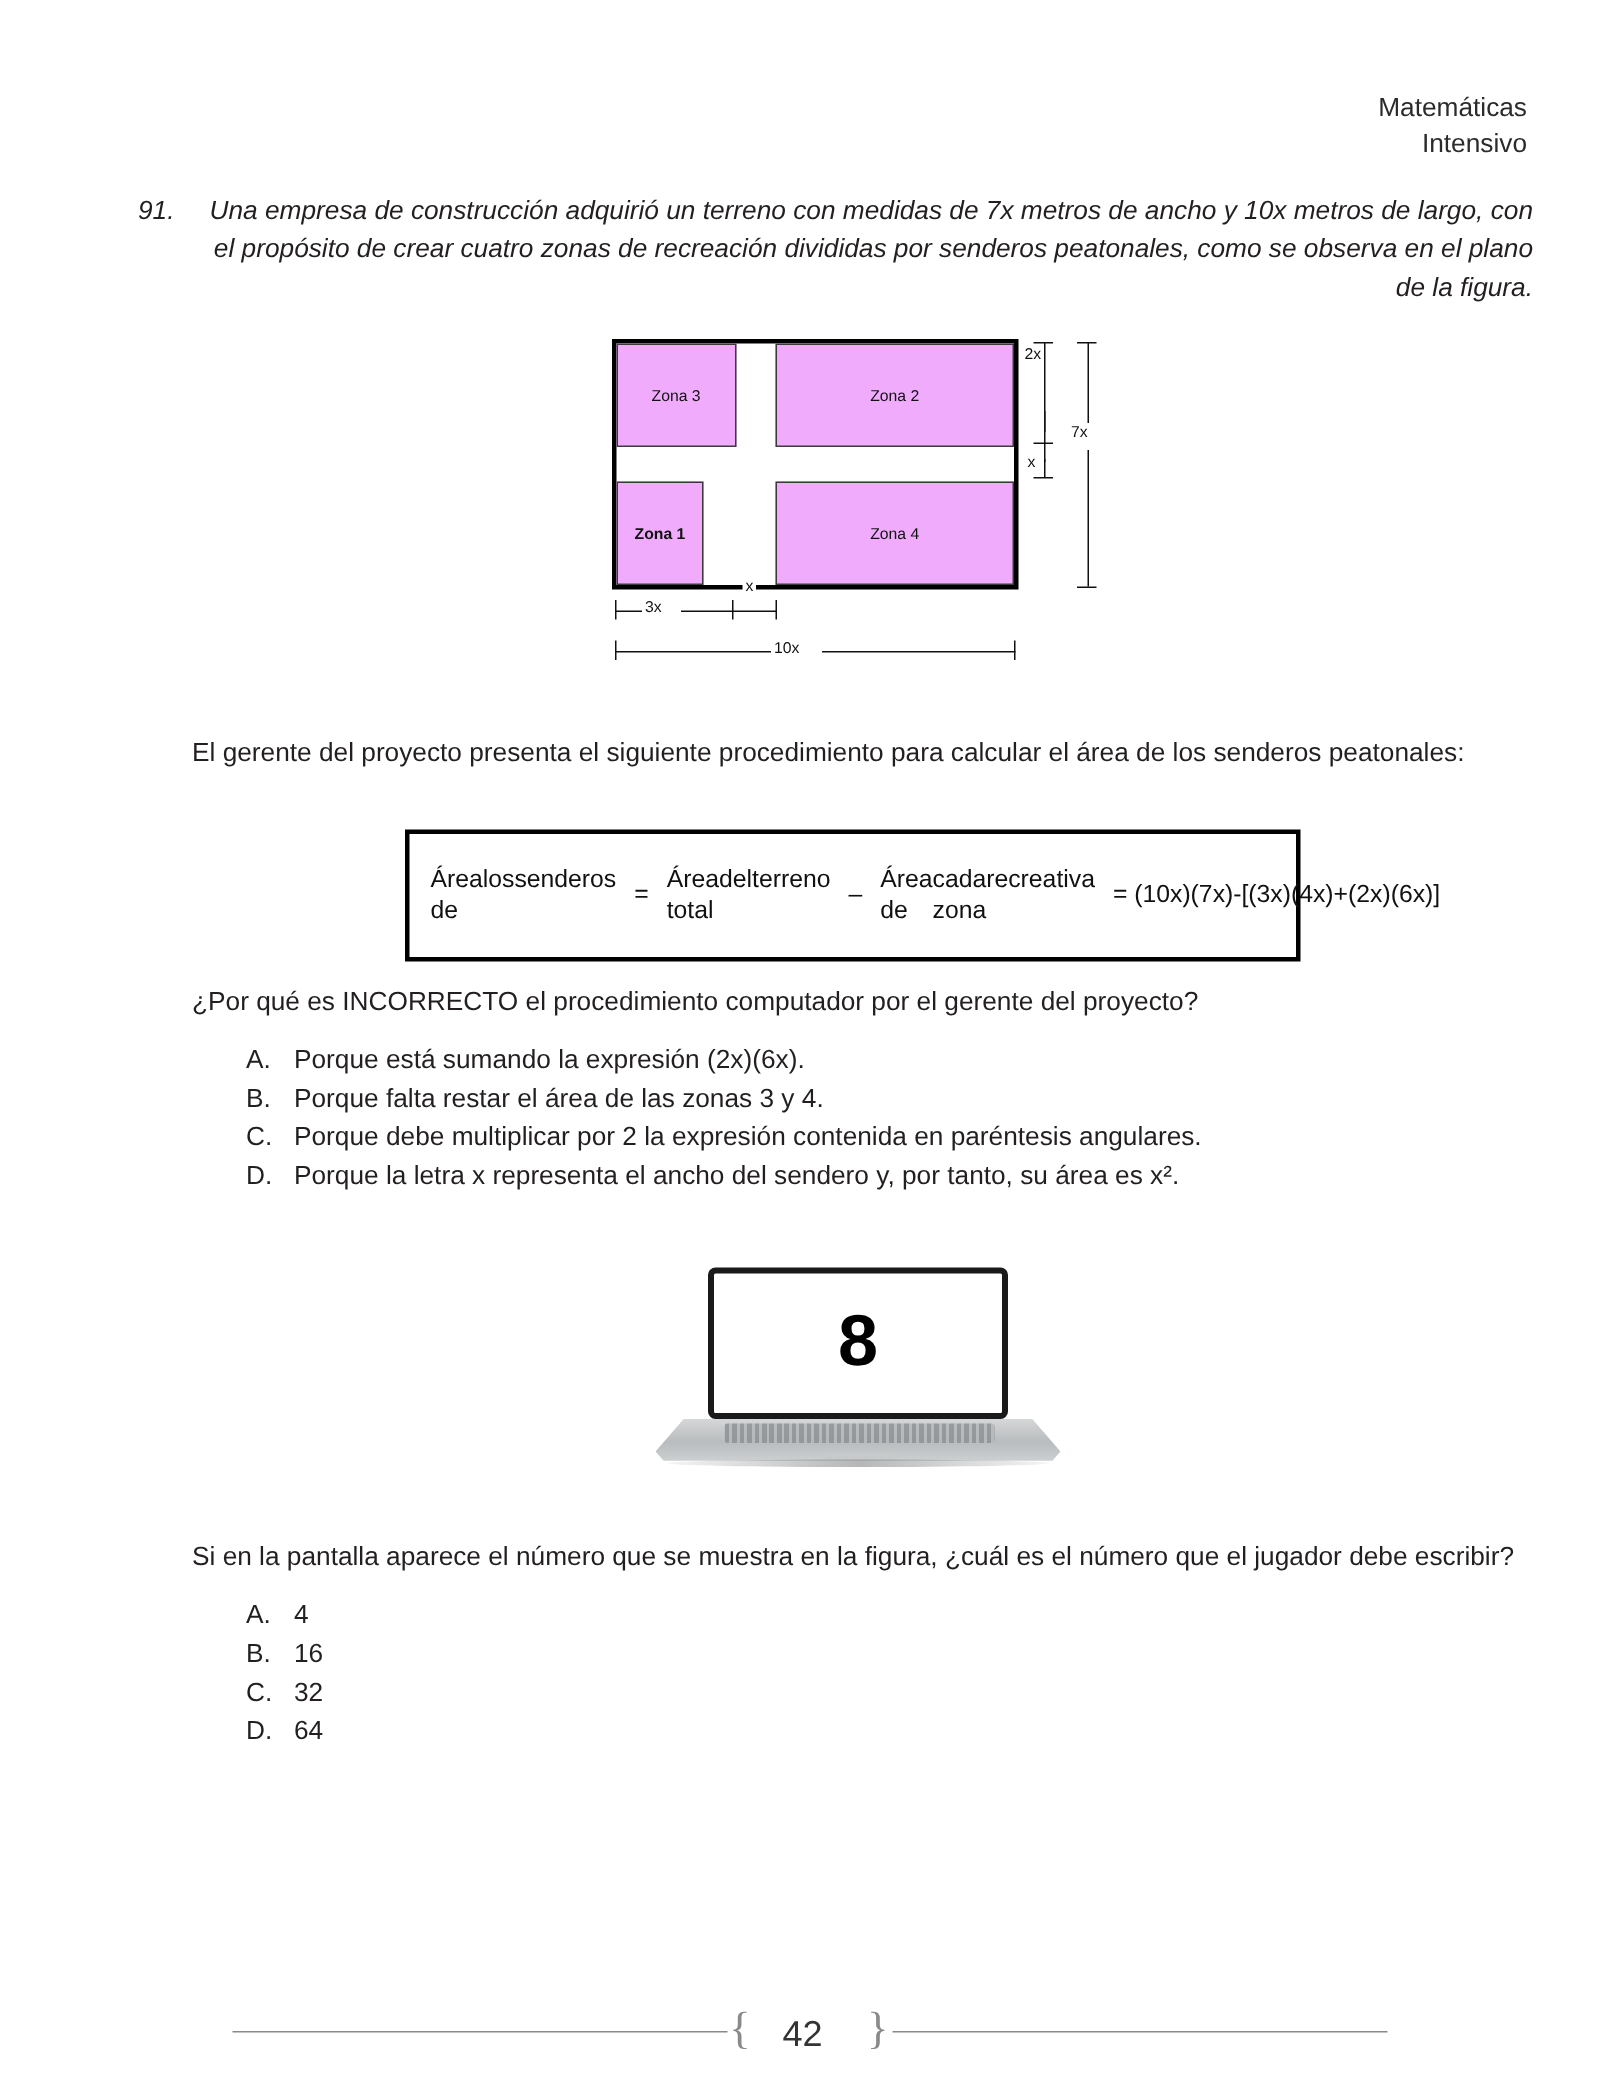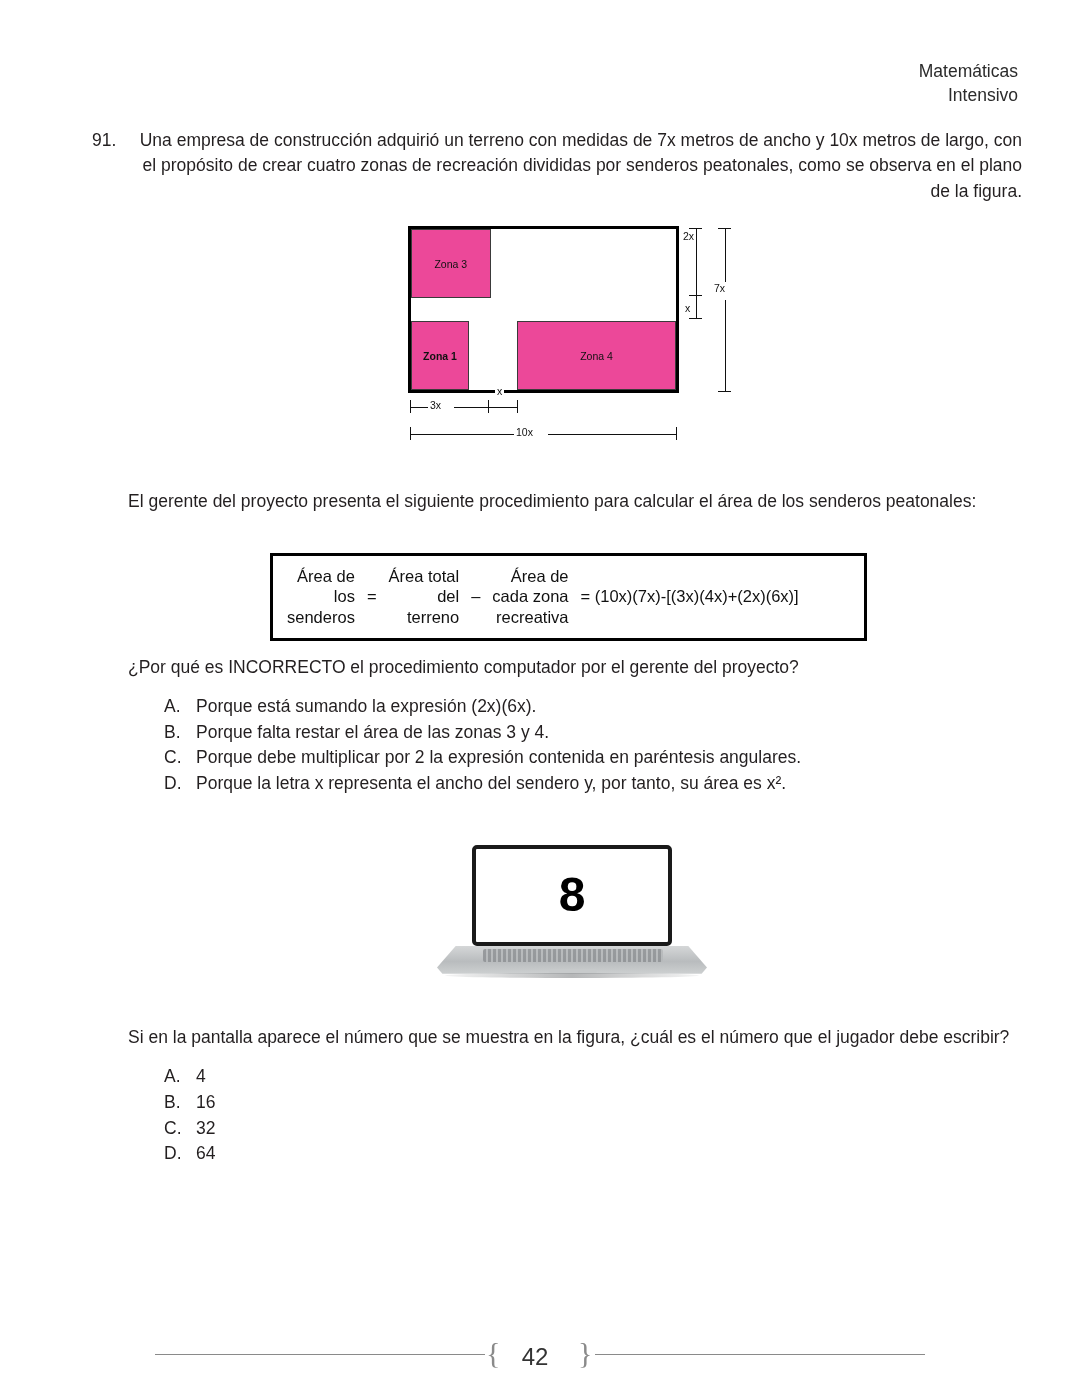--- a/index.html
+++ b/index.html
@@ -40,20 +40,21 @@
     left: 92px;
     top: 128px;
     width: 930px;
   }
 
   .question {
     display: flex;
     align-items: flex-start;
     font-size: 17.5px;
     line-height: 1.45;
+    font-style: italic;
   }
   .q-num {
     width: 36px;
     flex: 0 0 36px;
     text-align: left;
   }
   .q-text {
     flex: 1 1 auto;
     text-align: right;
   }
@@ -99,21 +100,21 @@
     left: 316px;
     top: 8px;
     width: 271px;
     height: 167px;
     border: 3px solid #000;
     box-sizing: border-box;
     background: #ffffff;
   }
   .zone {
     position: absolute;
-    background: #ec4899;
+    background: #f0abfc;
     border: 1px solid #3a3a3a;
     box-sizing: border-box;
     display: flex;
     align-items: center;
     justify-content: center;
     font-size: 10.5px;
     color: #111;
   }
   
   .zone-3 { left: 0;      top: 0;     width: 79.5px;  height: 69px; }
@@ -170,22 +171,22 @@
     border: 3px solid #000;
     background: #fff;
     box-sizing: border-box;
     display: flex;
     align-items: center;
     justify-content: flex-start;
     padding-left: 14px;
   }
   .f-stack {
     display: flex;
-    flex-direction: column;
-    align-items: flex-end;
+    flex-direction: row;
+    align-items: flex-start;
     line-height: 1.22;
     font-size: 16.5px;
     color: #111;
   }
   .f-op {
     font-size: 16.5px;
     color: #111;
     padding: 0 12px;
   }
   .f-tail {
@@ -318,20 +319,23 @@
     <div class="question">
       <div class="q-num">91.</div>
       <div class="q-text">Una empresa de construcción adquirió un terreno con medidas de 7x metros de ancho y 10x metros de largo, con el propósito de crear cuatro zonas de recreación divididas por senderos peatonales, como se observa en el plano de la figura.</div>
     </div>
 
     <div class="figure-zones">
 
       <div class="plan">
         <div class="zone zone-3">
           <span>Zona 3</span>
+        </div>
+        <div class="zone zone-2">
+          <span>Zona 2</span>
         </div>
         <div class="zone zone-1">
           <span>Zona 1</span>
         </div>
         <div class="zone zone-4">
           <span>Zona 4</span>
         </div>
       </div>
 
       <div class="dim">

